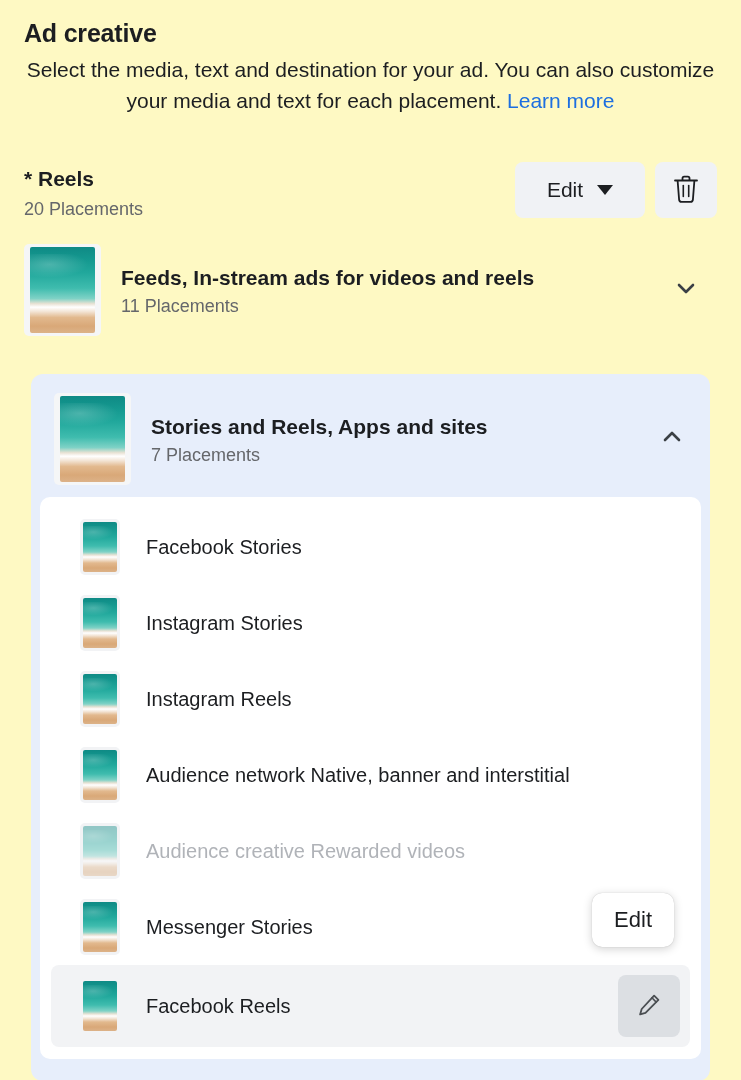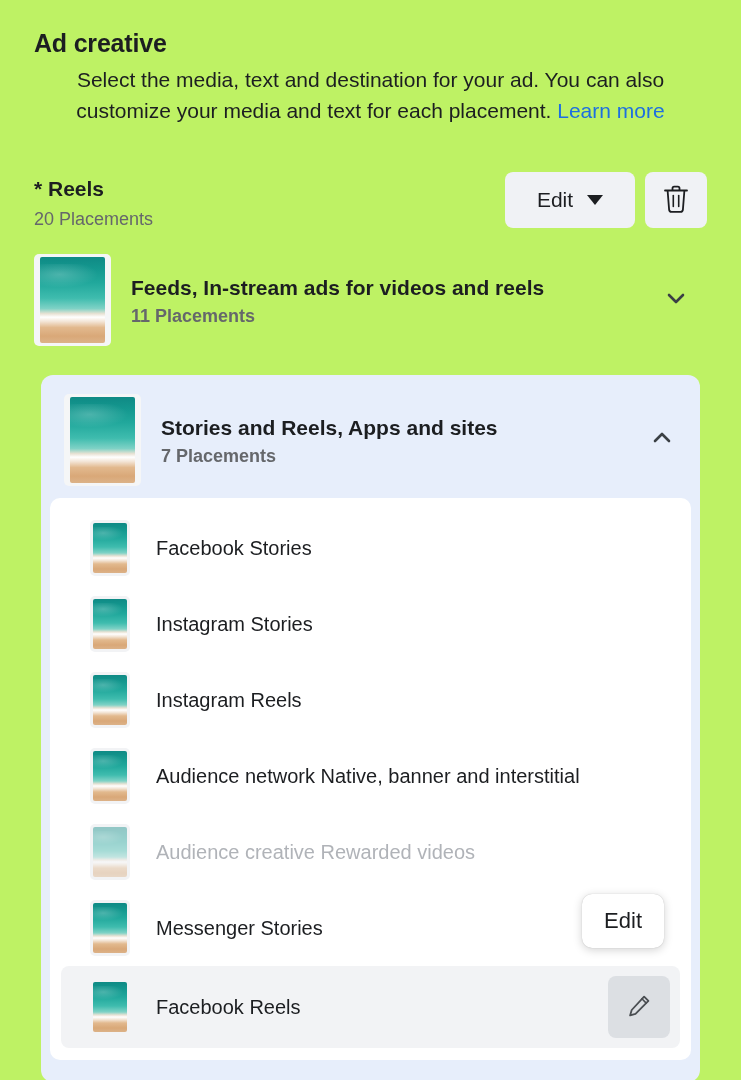--- a/index.html
+++ b/index.html
@@ -9,22 +9,22 @@
     height: 1080px;
     background: #ffffff;
     font-family: "Liberation Sans", sans-serif;
     overflow: hidden;
   }
 
   .page {
     position: relative;
     width: 741px;
     height: 1080px;
-    background: #bef264;
-    padding: 10px;
+    background: #fef9c3;
+    padding: 0;
   }
 
   
   .section-head {
     padding: 18px 24px 0 24px;
   }
   .section-title {
     font-size: 25px;
     font-weight: bold;
     color: #1c1e21;
@@ -115,26 +115,25 @@
     font-size: 21px;
     font-weight: bold;
     color: #1c1e21;
     line-height: 28px;
   }
   .group-sub {
     margin-top: 3px;
     font-size: 18px;
     color: #65676b;
     line-height: 22px;
-    font-weight: bold;
   }
 
   
   .group-expanded {
-    margin-top: 19px;
+    margin-top: 28px;
     margin-left: 7px;
     margin-right: 7px;
     background: #e7eefb;
     border-radius: 12px;
     padding: 9px 9px 22px 9px;
   }
   .group-expanded-head {
     display: flex;
     align-items: center;
     gap: 20px;

